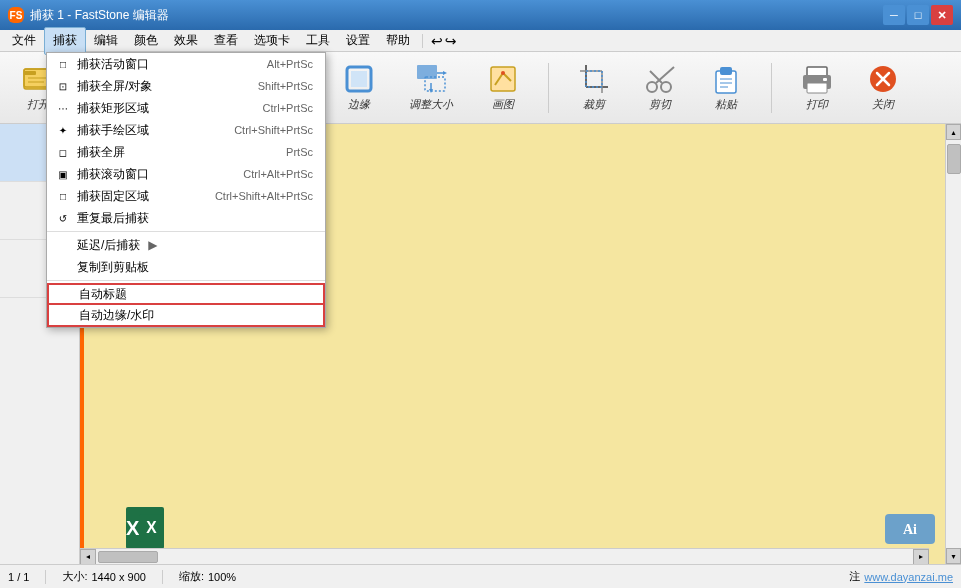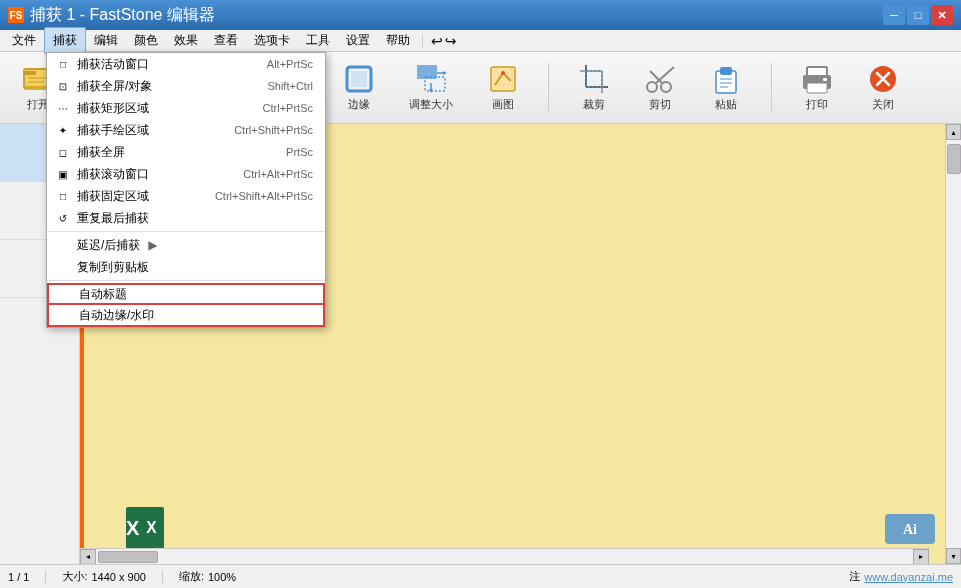--- a/index.html
+++ b/index.html
@@ -20,31 +20,31 @@
       align-items: center;
       padding: 0 8px;
       color: white;
       user-select: none;
     }
     .title-bar-icon {
       width: 16px;
       height: 16px;
       margin-right: 6px;
       background: #ff6600;
-      border-radius: 0;
+      border-radius: 6px;
       display: flex;
       align-items: center;
       justify-content: center;
       font-size: 10px;
       color: white;
       font-weight: bold;
     }
     .title-bar-text {
       flex: 1;
-      font-size: 16px;
+      font-size: 12px;
     }
     .title-bar-buttons {
       display: flex;
       gap: 2px;
     }
     .title-btn {
       width: 22px;
       height: 20px;
       border: none;
       cursor: pointer;
@@ -81,20 +81,21 @@
 
     
     .toolbar {
       background: linear-gradient(to bottom, #f8f8f8, #e8e8e8);
       height: 72px;
       border-bottom: 1px solid #ccc;
       display: flex;
       align-items: center;
       padding: 4px 8px;
       gap: 16px;
+      font-style: italic;
     }
     .toolbar-btn {
       display: flex;
       flex-direction: column;
       align-items: center;
       justify-content: center;
       cursor: pointer;
       padding: 4px 8px;
       border-radius: 3px;
       border: 1px solid transparent;
@@ -641,21 +642,21 @@
 
   <div class="dropdown-item">
     <span class="item-icon">□</span>
     <span>捕获活动窗口</span>
     <span class="item-shortcut">Alt+PrtSc</span>
   </div>
 
   <div class="dropdown-item">
     <span class="item-icon">⊡</span>
     <span>捕获全屏/对象</span>
-    <span class="item-shortcut">Shift+Ctrl</span>
+    <span class="item-shortcut">Shift+PrtSc</span>
   </div>
 
   <div class="dropdown-item">
     <span class="item-icon">⋯</span>
     <span>捕获矩形区域</span>
     <span class="item-shortcut">Ctrl+PrtSc</span>
   </div>
 
   <div class="dropdown-item">
     <span class="item-icon">✦</span>

